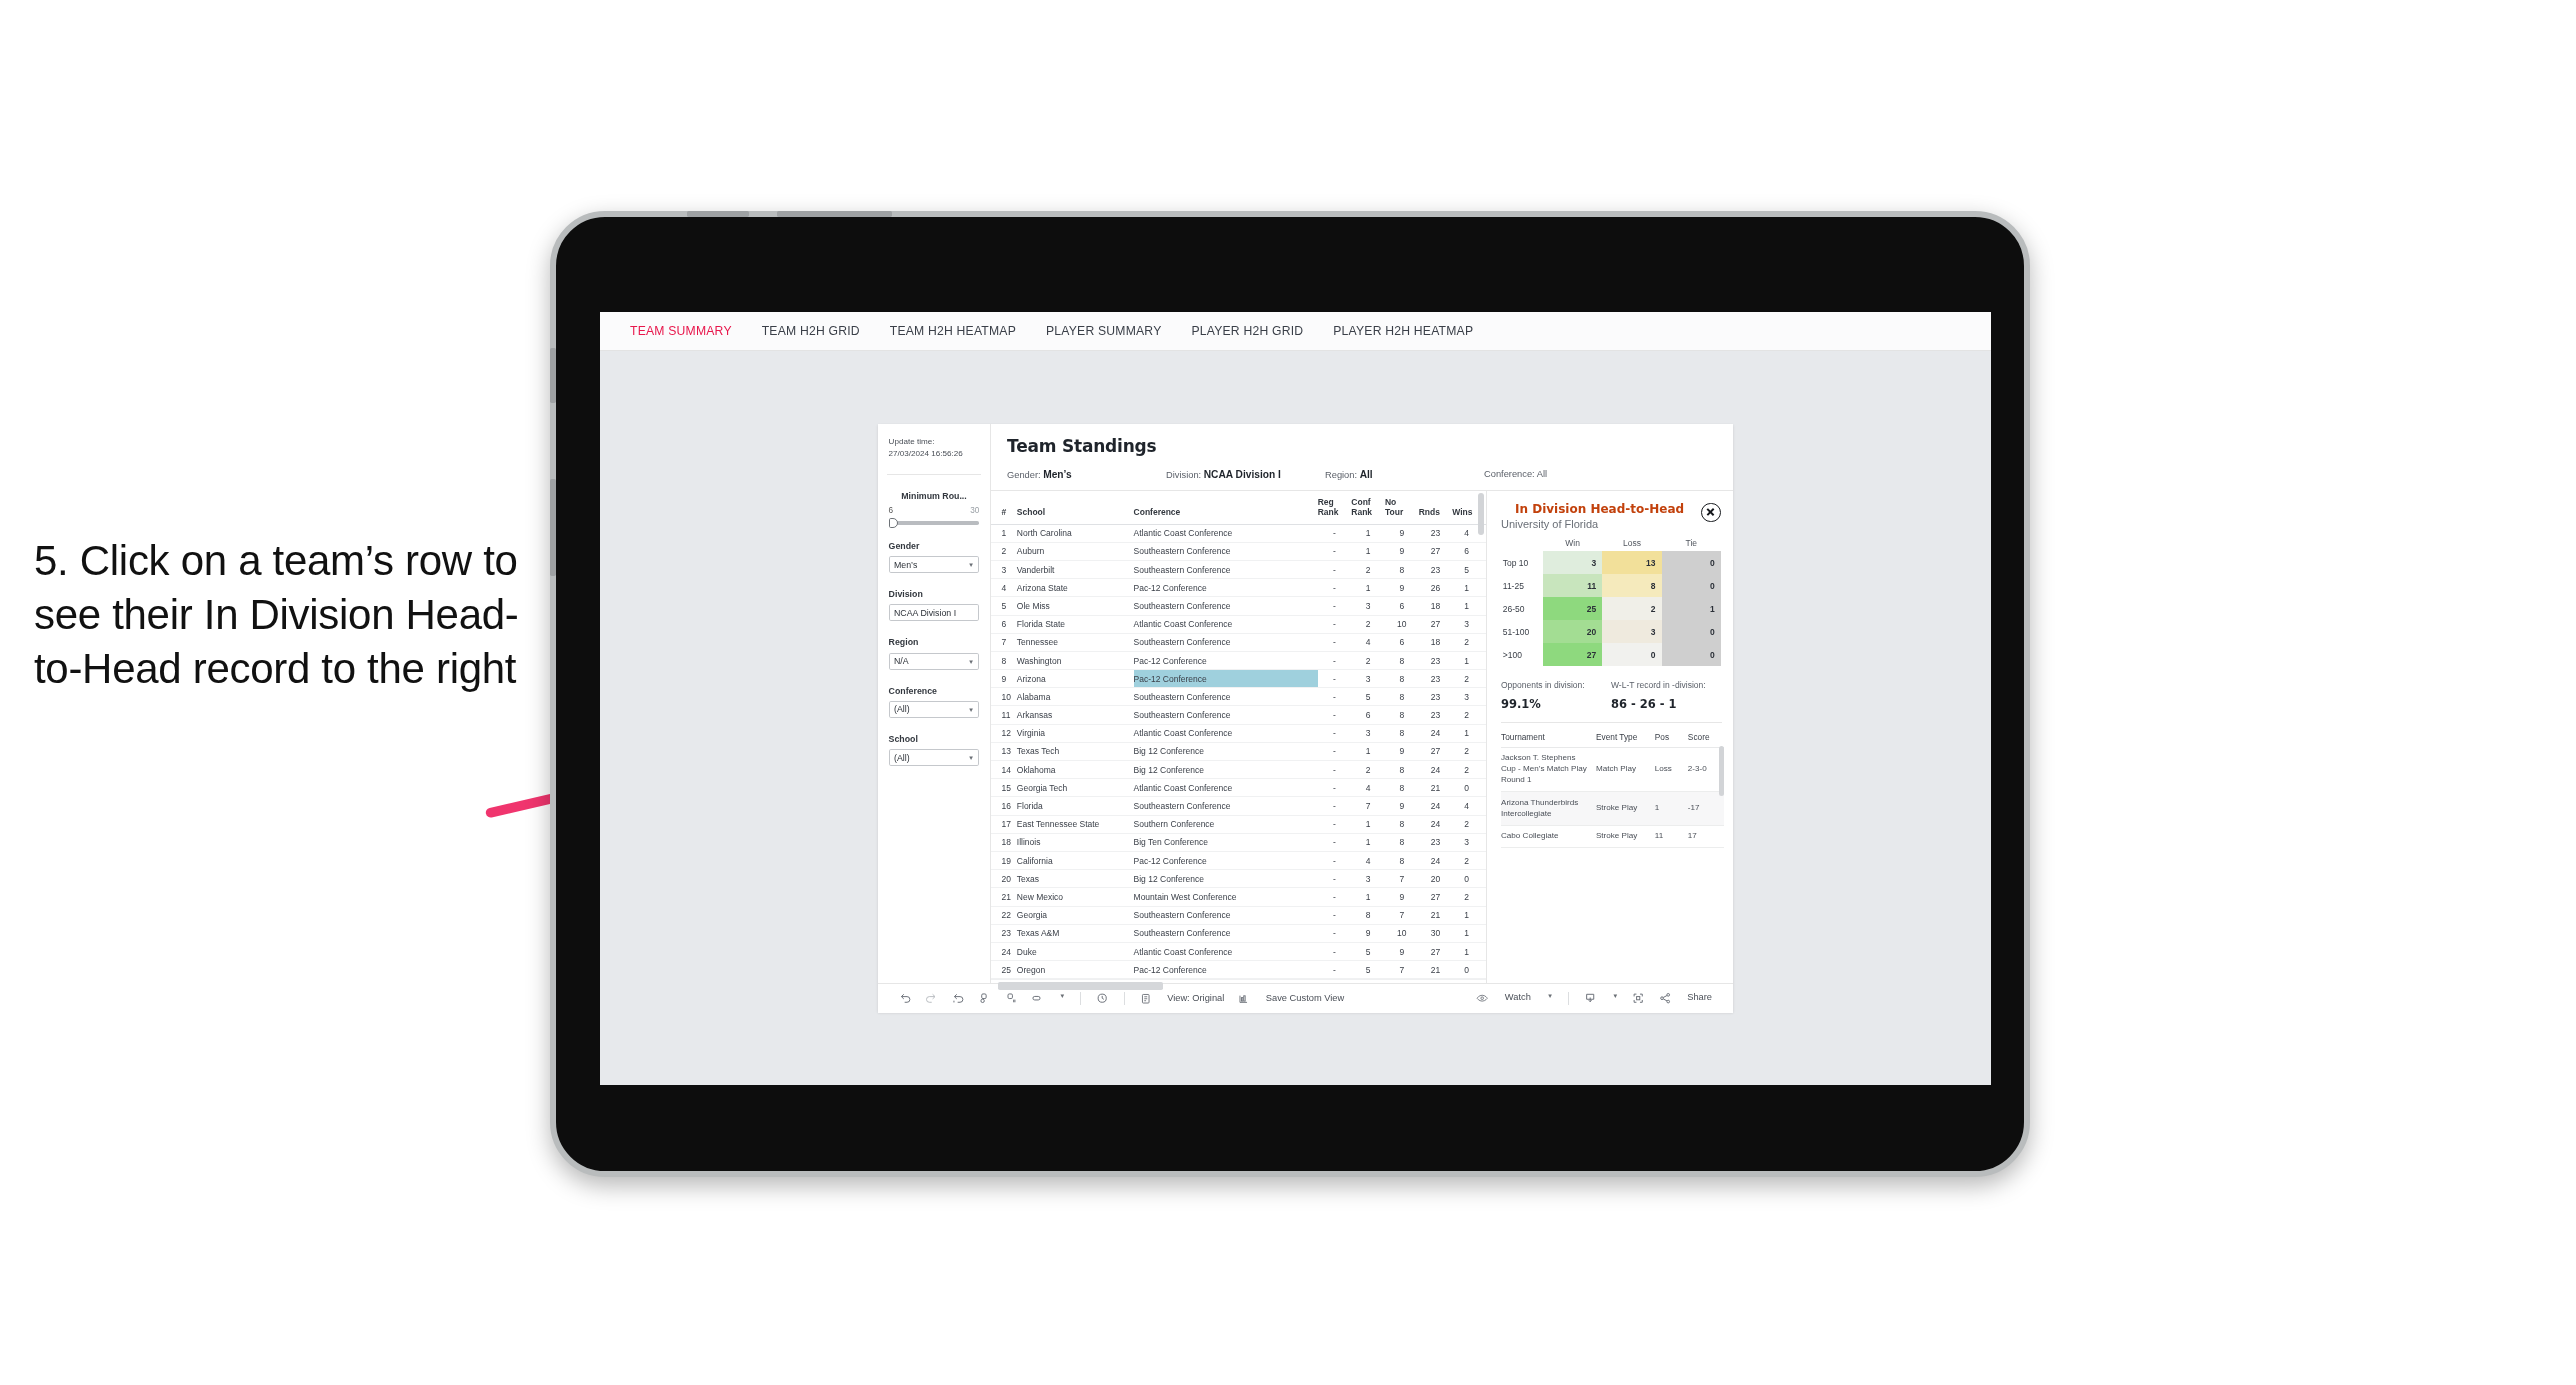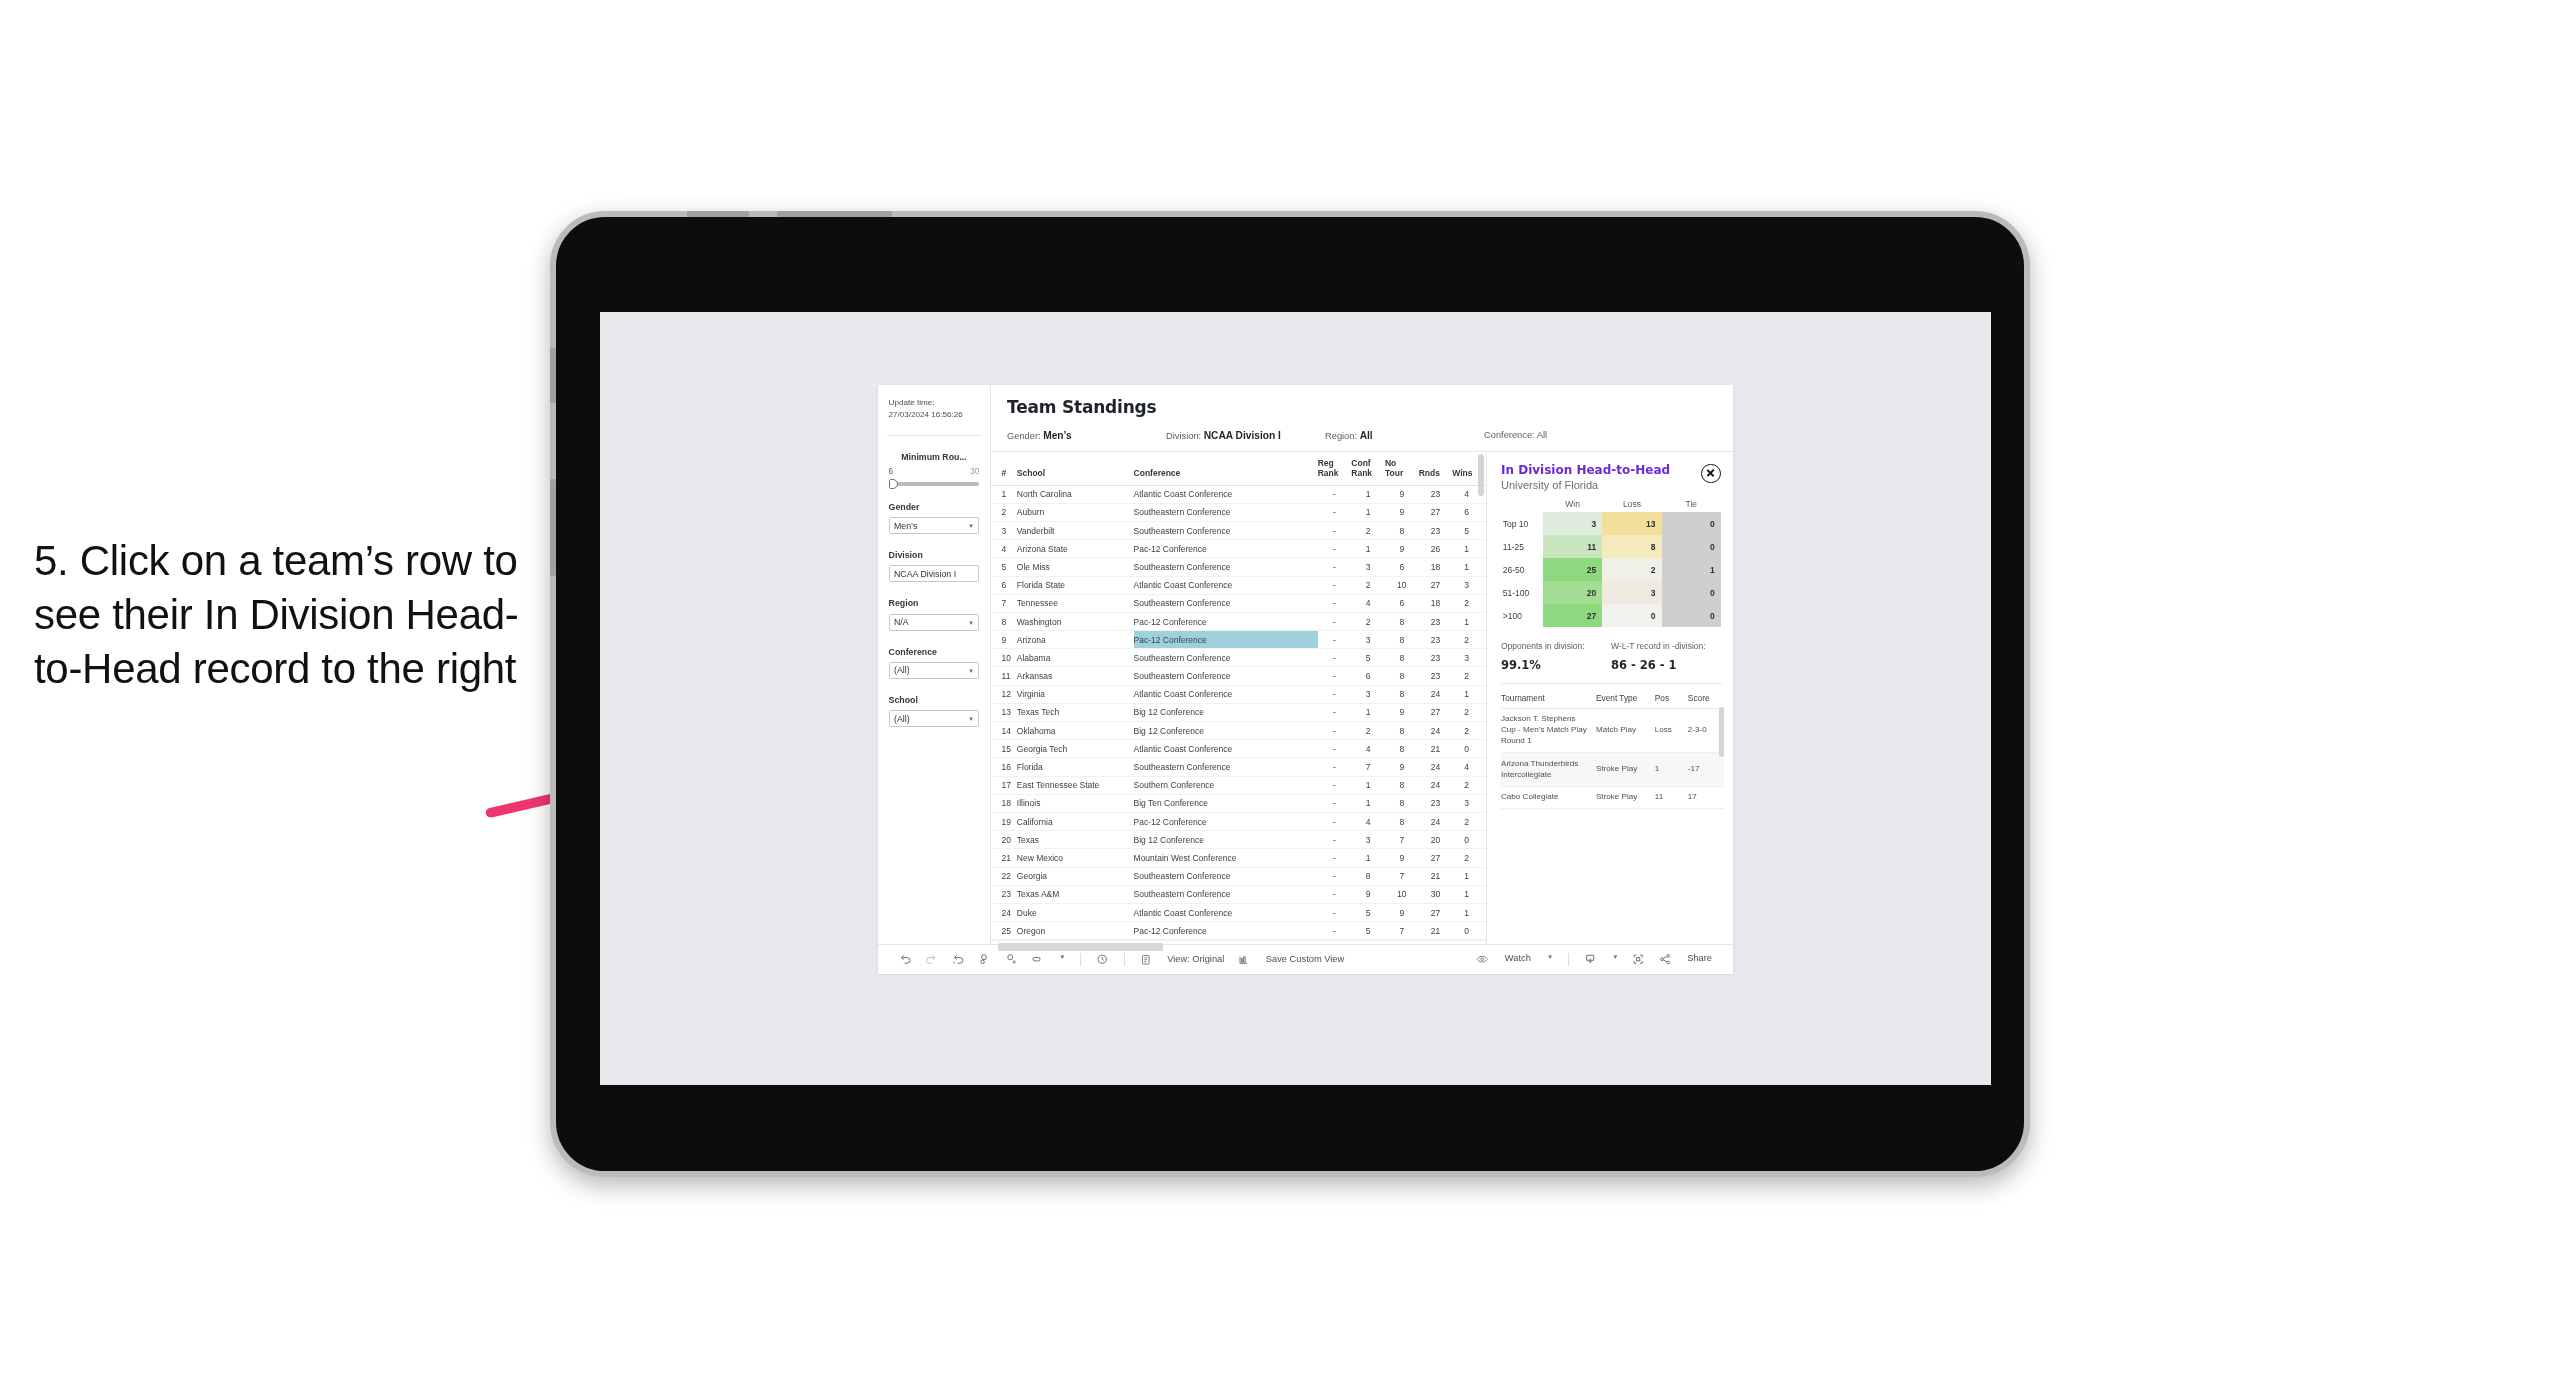--- a/index.html
+++ b/index.html
@@ -145,22 +145,22 @@
   .tbl-scroll { position:relative; flex:1; }
   .vscroll { position:absolute; right:1.8px; top:1.8px; width:6.2px; height:42px;
      background:#d2d4d7; border-radius:3.5px; }
   .hscroll-wrap { height:11.5px; position:relative; border-top:0.9px solid #eff0f1; }
   .hscroll { position:absolute; left:7px; top:1.8px; width:165px; height:8px;
      background:#d5d7da; border-radius:1.8px; }
 
   
   #h2h { width: 246px; display:flex; flex-direction:column; padding: 10.6px 0 0 0; }
   #h2h-head { padding: 0 12.4px 0 14px; display:flex; align-items:flex-start; }
-  #h2h-head .t1 { font-size:12px; font-weight:700; color:#6d28d9;
-      font-family:"DejaVu Sans", sans-serif; line-height:1.25; }
+  #h2h-head .t1 { font-size:12px; font-weight:700; color:#c2410c;
+      font-family:"DejaVu Sans", sans-serif; line-height:1.25;margin-left:14px; }
   #h2h-head .t2 { font-size:11px; color:#6a6f77; margin-top:0.9px; }
   #closebtn { margin-left:auto; width:19.5px; height:19.5px; border:1.9px solid #15181c;
      border-radius:50%; position:relative; flex:0 0 auto; margin-top:0.9px; }
   #closebtn::before, #closebtn::after {
      content:""; position:absolute; left:3.5px; top:7.5px; width:8.8px; height:1.9px;
      background:#15181c; }
   #closebtn::before { transform:rotate(45deg); }
   #closebtn::after  { transform:rotate(-45deg); }
 
   table.hm { width: 220px; margin: 8px 0 0 14px; border-collapse:collapse; table-layout:fixed; }
@@ -222,20 +222,28 @@
 
   <div id="tablet">
     <div id="btn-top1"></div>
     <div id="btn-top2"></div>
     <div id="btn-side1"></div>
     <div id="btn-side2"></div>
 
     <div id="viewport">
 
 
+      <div id="subnav">
+        <a class="active">TEAM SUMMARY</a>
+        <a>TEAM H2H GRID</a>
+        <a>TEAM H2H HEATMAP</a>
+        <a>PLAYER SUMMARY</a>
+        <a>PLAYER H2H GRID</a>
+        <a>PLAYER H2H HEATMAP</a>
+      </div>
 
       <div id="canvas">
         <div id="dash">
 
           <div id="dash-body">
 
             <aside id="rail">
               <div class="rail-time">
                 <div>Update time:</div>
                 <div>27/03/2024 16:56:26</div>

